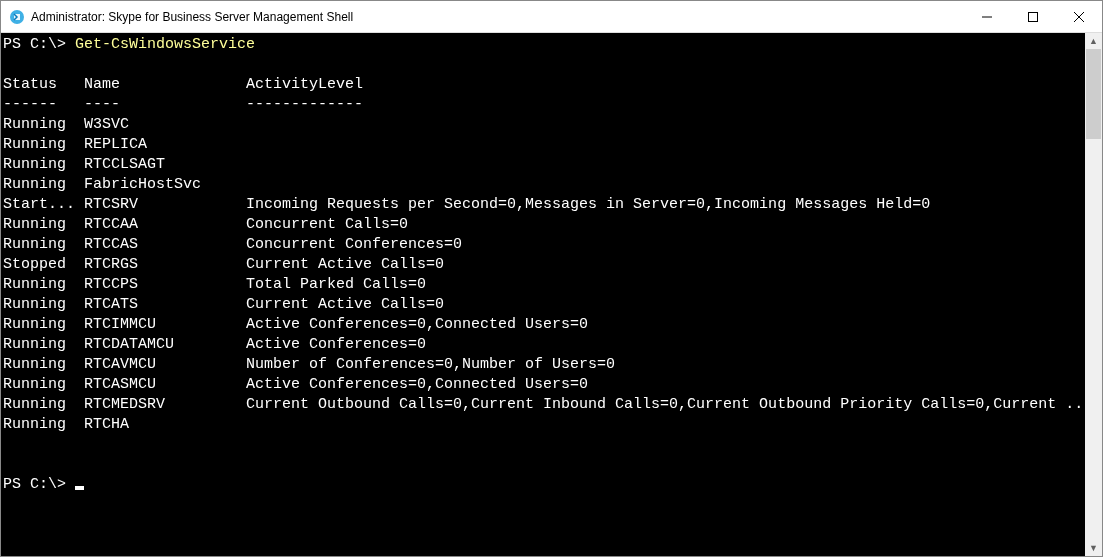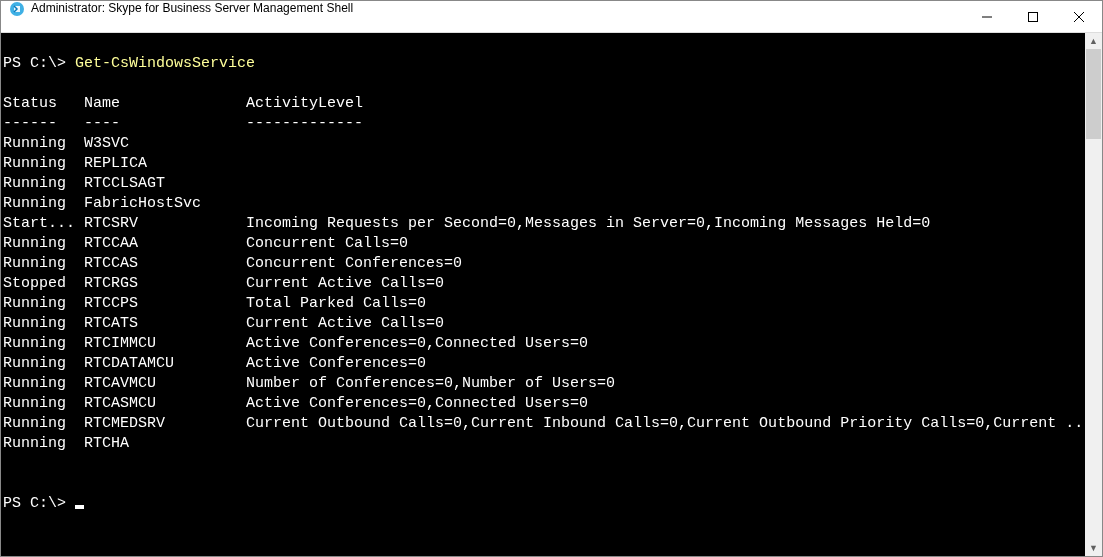--- a/index.html
+++ b/index.html
@@ -14,20 +14,21 @@
       background: #ffffff;
       border: 1px solid #888;
       display: flex;
       flex-direction: column;
       position: relative;
     }
     .titlebar {
       height: 32px;
       background: #ffffff;
       display: flex;
+      align-items: center;
       border-bottom: 1px solid #ddd;
     }
     .titlebar-icon {
       width: 16px;
       height: 16px;
       margin-left: 8px;
       margin-right: 6px;
       display: flex;
       align-items: center;
       justify-content: center;
@@ -58,21 +59,20 @@
     .console {
       flex: 1;
       background: #000;
       color: #ffffff;
       font-family: Consolas, "Courier New", monospace;
       font-size: 15px;
       line-height: 20px;
       padding: 2px 0 0 2px;
       white-space: pre;
       overflow: hidden;
-      margin-top: 19px;
     }
     .prompt { color: #ffffff; }
     .cmd { color: #ffff9a; }
     .scrollbar-track {
       width: 17px;
       background: #f0f0f0;
       position: relative;
     }
     .scrollbar-thumb {
       position: absolute;

